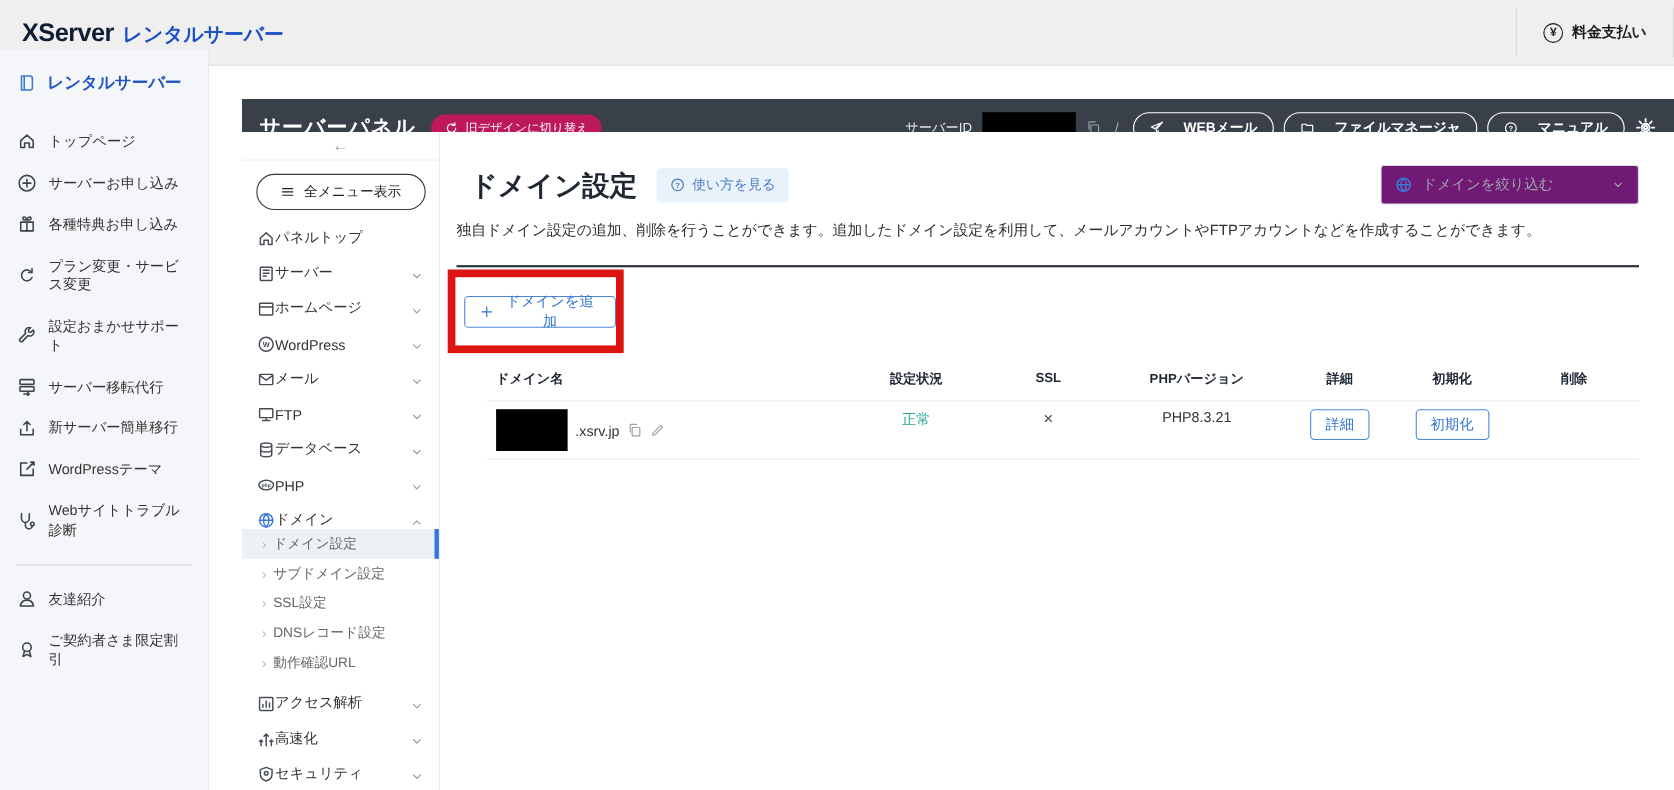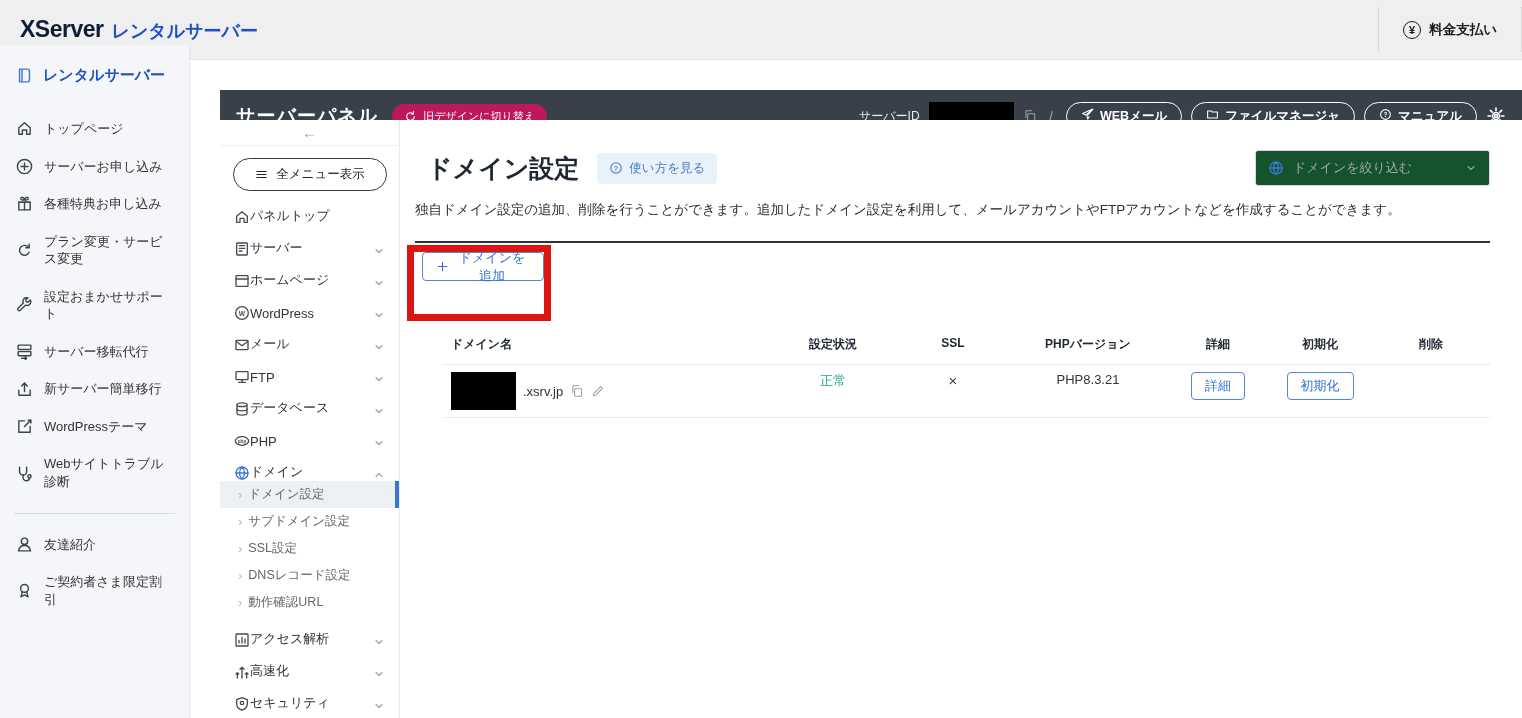--- a/index.html
+++ b/index.html
@@ -46,21 +46,21 @@
     display:flex; align-items:center; color:#fff; padding:0 16px; }
   .phead-title { font-size:19px; font-weight:bold; letter-spacing:1px; }
   .old-design { margin-left:14px; background:#be185d; border-radius:14px; padding:5px 12px;
     font-size:11px; display:flex; align-items:center; gap:6px; cursor:pointer; }
   .ph-right { margin-left:auto; display:flex; align-items:center; gap:9px; font-size:12px; }
   .sid-label { color:#e8eaec; }
   .redact { background:#000; display:inline-block; }
   .redact.sid { width:85px; height:28px; }
   .slash { color:#aeb4ba; margin:0 4px; }
   .pill { border:1px solid #fff; border-radius:15px; padding:5px 14px; display:flex;
-    align-items:flex-start; gap:6px; font-size:12.5px; font-weight:bold; color:#fff; cursor:pointer; background:transparent; }
+    align-items:center; gap:18px; font-size:12.5px; font-weight:bold; color:#fff; cursor:pointer; background:transparent; }
   .ghost-ic { color:#c9cdd2; cursor:pointer; }
 
   
   .pmenu { position:absolute; left:220px; top:120px; width:180px; bottom:0;
     background:#fff; border-right:1px solid #e8eaed; }
   .collapse-row { height:26px; display:flex; align-items:center; justify-content:center;
     color:#9aa0a6; font-size:15px; border-bottom:1px solid #efefef; cursor:pointer; }
   .allmenu-btn { margin:12px 13px 2px; height:33px; border:1.5px solid #333a42; border-radius:17px;
     display:flex; align-items:center; justify-content:center; gap:8px; font-size:12.5px;
     color:#222; background:#fff; cursor:pointer; width:154px; }
@@ -75,27 +75,27 @@
   
   .content { position:absolute; left:400px; top:120px; right:0; bottom:0; background:#fff;
     padding:30px 32px 0 15px; }
   .title-row { display:flex; align-items:center; margin-left:12px; }
   .page-title { font-size:25px; font-weight:bold; color:#1f2733; }
   .help-badge { margin-left:18px; background:#e9f1fb; color:#4a7fc1; font-size:12.5px;
     padding:7px 12px; border-radius:4px; display:flex; align-items:center; gap:6px; cursor:pointer; }
   .help-badge .ic { width:14px; height:14px; }
   .filter-box { margin-left:auto; width:235px; height:36px; border:1px solid #d9dde2;
     border-radius:3px; display:flex; align-items:center; gap:9px; padding:0 12px;
-    color:#a0a6ad; font-size:13px; cursor:pointer; background:#14532d; }
+    color:#a0a6ad; font-size:13px; cursor:pointer; background:#701a75; }
   .filter-box .chev { color:#9aa1a8; }
   .desc { margin-top:14px; font-size:13.5px; color:#2f2f2f; line-height:1.5; }
   .dark-divider { margin-top:21px; border:none; border-top:2px solid #2d333c; }
 
-  .annotate { margin-top:2px; margin-left:-8px; width:144px; height:76px;
-    border:7px solid #dd1512; display:flex; align-items:flex-start; padding-left:8px; }
+  .annotate { margin-top:2px; margin-left:-8px; width:160px; height:76px;
+    border:7px solid #dd1512; display:flex; align-items:center; padding-left:8px; }
   .add-btn { border:1px solid #4f86d8; color:#3273d0; background:#fff; border-radius:4px;
     height:29px; padding:0 13px; font-size:13px; display:flex; align-items:center; gap:5px; cursor:pointer; }
   .add-btn .ic { width:13px; height:13px; }
 
   .table { margin-top:4px; margin-left:28px; }
   .tr { display:flex; align-items:flex-start; }
   .tr.head { padding:11px 0; border-bottom:1px solid #e8e8e8; font-size:12px; font-weight:bold; color:#1f2733; }
   .tr.row  { padding:7px 0; border-bottom:1px solid #ececec; font-size:13px; }
   .td-domain { flex:1; display:flex; align-items:center; gap:7px; padding-left:8px; }
   .th.td-domain { padding-left:8px; }

